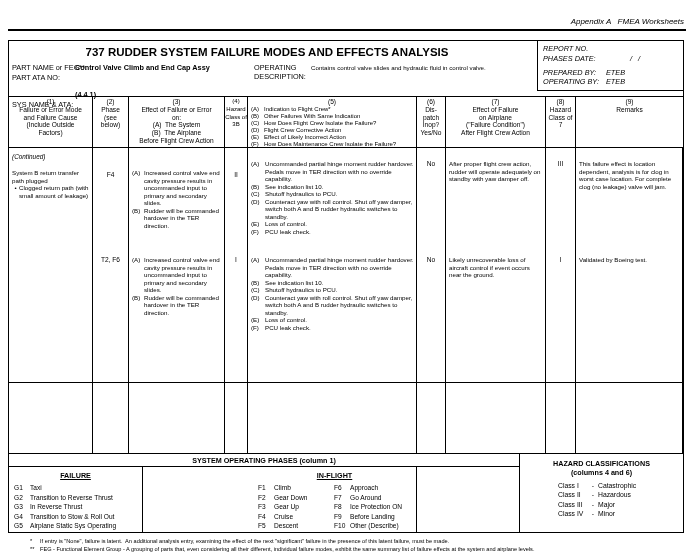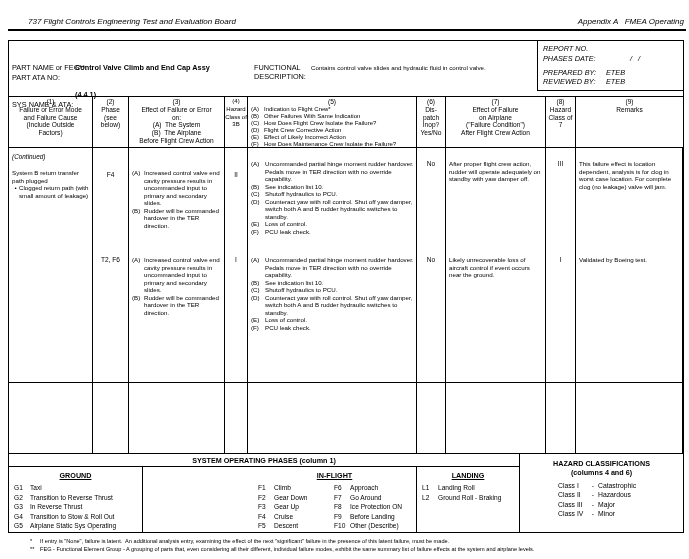--- a/index.html
+++ b/index.html
@@ -66,40 +66,40 @@
   .hzc { flex:0 0 30px; } .hzs { flex:0 0 10px; text-align:center; }
   .fn { position:absolute; left:30px; font-size:5.6px; display:flex; white-space:pre; }
   .fnm { flex:0 0 10px; }
   .fn1 { top:538px; } .fn2 { top:546px; }
 </style>
 </head>
 <body>
 
 <div class="page">
 
-  <div class="hdrtxt hdr-l">737 Flight Controls Engineering Test and Evaluation Board</div>
-  <div class="hdrtxt hdr-r">Appendix A   FMEA Operating</div>
+  <div class="hdrtxt hdr-r">Appendix A   FMEA Worksheets</div>
   <div class="toprule"></div>
 
   <div class="form">
 
+    <div class="form-title">737 RUDDER SYSTEM FAILURE MODES AND EFFECTS ANALYSIS</div>
 
     <div class="reportbox">
       <div class="rb" style="left:5px;top:3px">REPORT NO.</div>
       <div class="rb" style="left:5px;top:13px">PHASES DATE:</div>
       <div class="rb" style="left:92px;top:13px">/   /</div>
       <div class="rb" style="left:5px;top:27px">PREPARED BY:</div>
       <div class="rb" style="left:68px;top:27px">ETEB</div>
-      <div class="rb" style="left:5px;top:36px">REVIEWED BY:</div>
+      <div class="rb" style="left:5px;top:36px">OPERATING BY:</div>
       <div class="rb" style="left:68px;top:36px">ETEB</div>
     </div>
 
     <div class="partlab" style="left:3px;top:22px">PART NAME or FEG**:</div>
     <div class="partval" style="left:66px;top:22px">Control Valve Climb and End Cap Assy</div>
-    <div class="partlab" style="left:245px;top:22px">FUNCTIONAL</div>
+    <div class="partlab" style="left:245px;top:22px">OPERATING</div>
     <div class="partlab" style="left:245px;top:31px">DESCRIPTION:</div>
     <div class="fdesc" style="left:302px;top:23px">Contains control valve slides and hydraulic fluid in control valve.</div>
     <div class="partlab" style="left:3px;top:32px">PART ATA NO:</div>
     <div class="partval" style="left:66px;top:49px">(4.4.1)</div>
     <div class="partlab" style="left:3px;top:59px">SYS NAME &amp; ATA:</div>
 
     <div class="colheads">
       <div class="hc w1">
         <div>(1)</div>
         <div>Failure or Error Mode</div>
@@ -284,21 +284,21 @@
       <div class="bc w6"></div>
       <div class="bc w7"></div>
       <div class="bc w8"></div>
       <div class="bc w9"></div>
     </div>
 
     <div class="legend">
       <div class="ptitle">SYSTEM OPERATING PHASES (column 1)</div>
 
       <div class="pbox pg">
-        <div class="phead">GROUND</div>
+        <div class="phead">FAILURE</div>
         <div class="pitems">
           <div class="pi">
               <span class="pcode">G1</span>
               <span>Taxi</span>
             </div>
           <div class="pi">
               <span class="pcode">G2</span>
               <span>Transition to Reverse Thrust</span>
             </div>
           <div class="pi">
@@ -360,33 +360,20 @@
                 <span>Before Landing</span>
               </div>
             <div class="pi">
                 <span class="pcode">F10</span>
                 <span>Other (Describe)</span>
               </div>
           </div>
         </div>
       </div>
 
-      <div class="pbox pl">
-        <div class="phead">LANDING</div>
-        <div class="pitems">
-          <div class="pi">
-              <span class="pcode">L1</span>
-              <span>Landing Roll</span>
-            </div>
-          <div class="pi">
-              <span class="pcode">L2</span>
-              <span>Ground Roll - Braking</span>
-            </div>
-        </div>
-      </div>
 
       <div class="hazbox">
         <div class="hz1">HAZARD CLASSIFICATIONS</div>
         <div class="hz2">(columns 4 and 6)</div>
         <div class="hzitems">
           <div class="hzi">
               <span class="hzc">Class I</span>
               <span class="hzs">-</span>
               <span>Catastrophic</span>
             </div>

